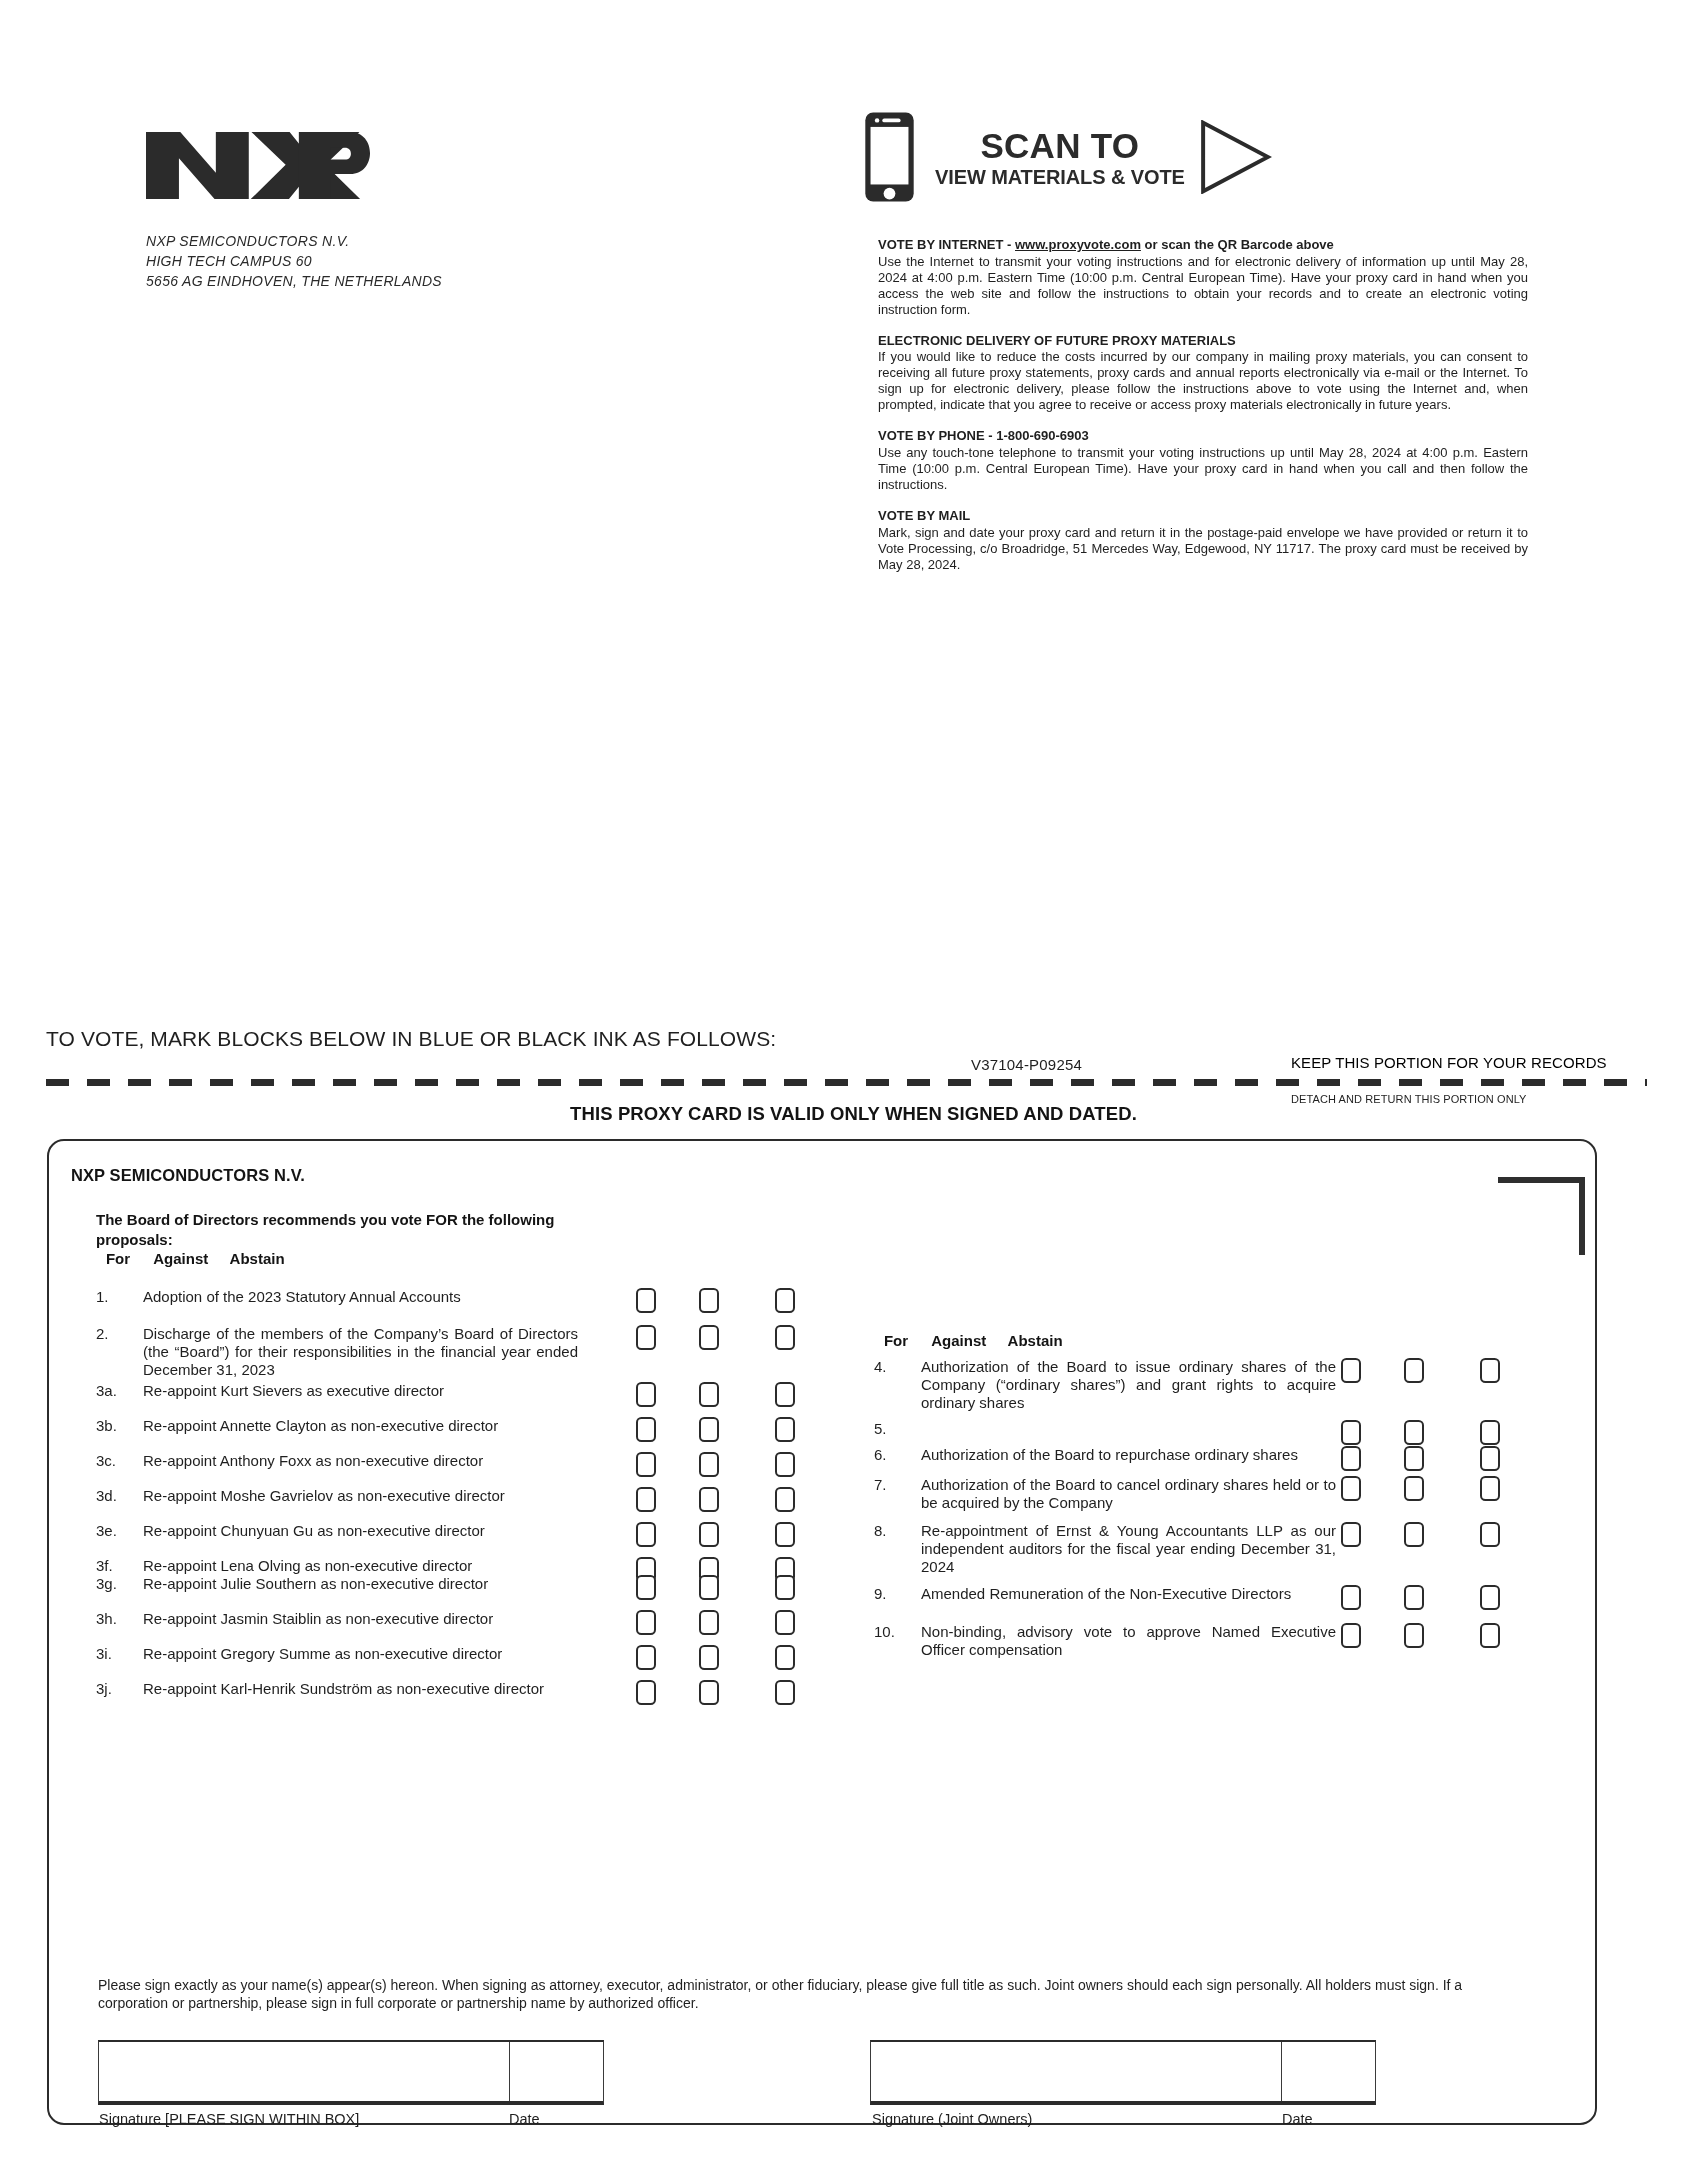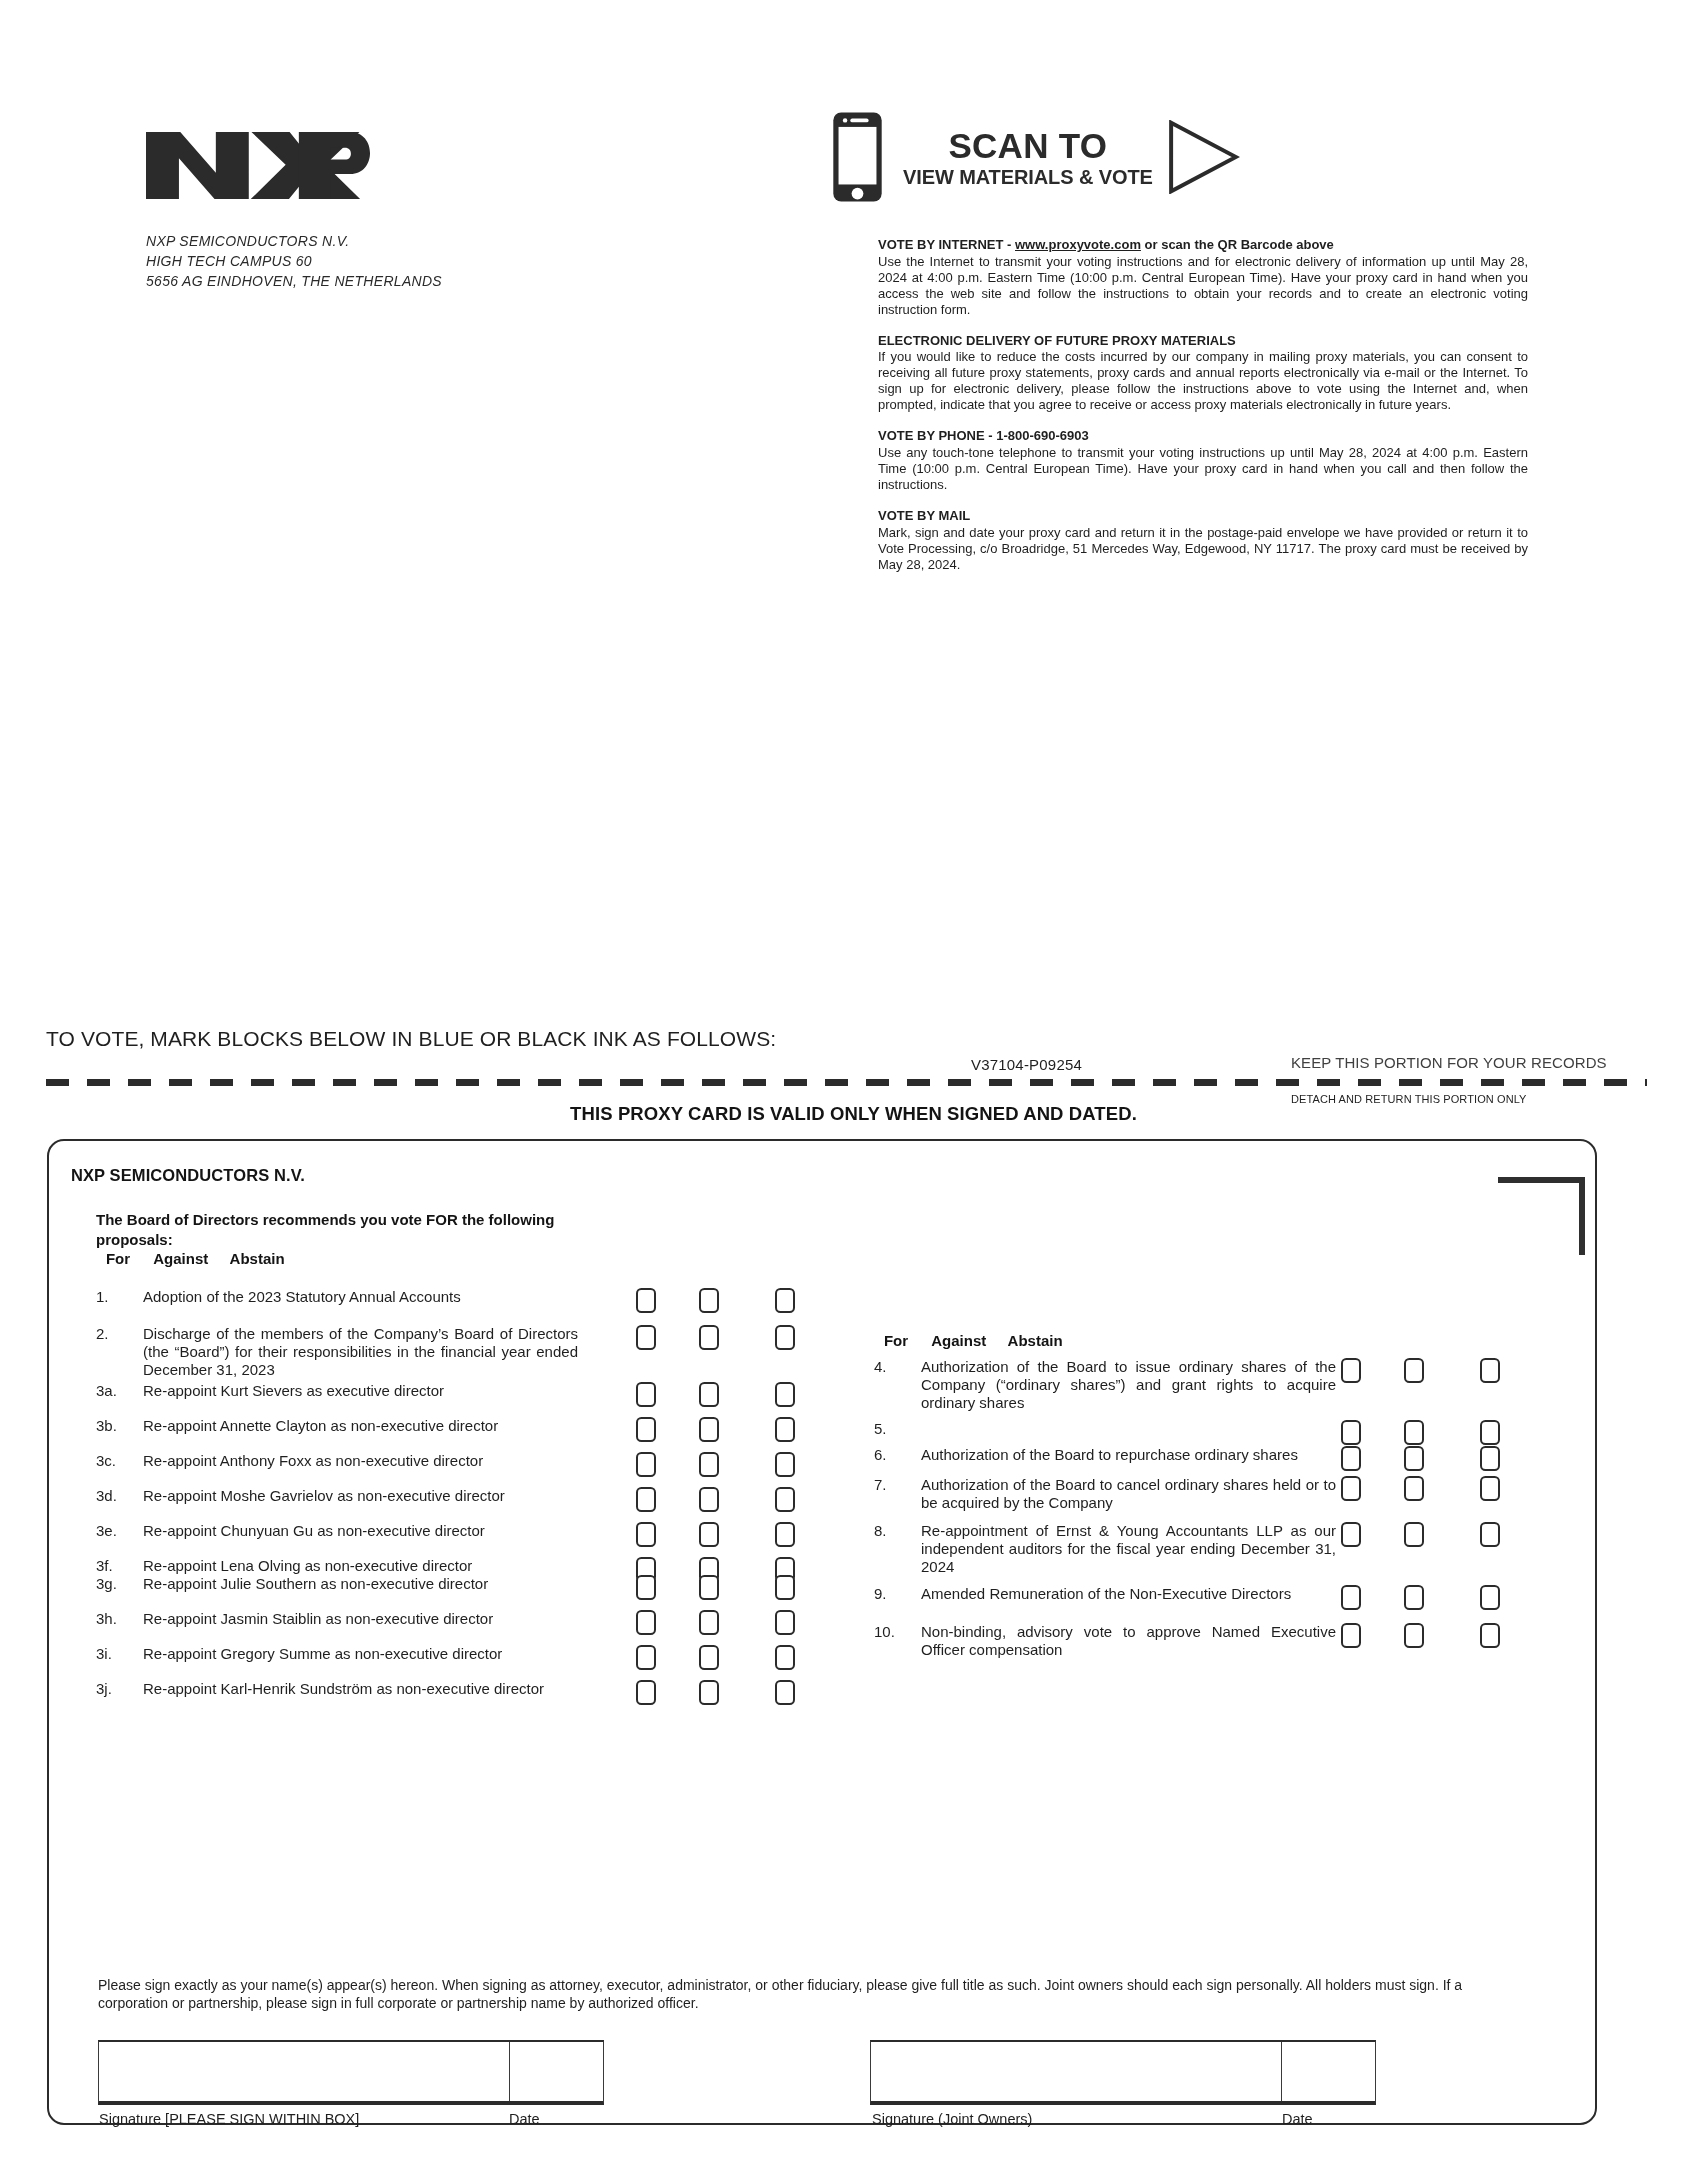--- a/index.html
+++ b/index.html
@@ -19,21 +19,21 @@
     position: absolute; left: 146px; top: 231px;
     font-family: "Liberation Sans", sans-serif;
     font-style: italic;
     font-size: 14px; line-height: 20px;
     letter-spacing: 0.3px;
     color: #2a2a2a;
     white-space: pre-line;
   }
 
   
-  .scan-banner { position: absolute; left: 832px; top: 111px; display: flex; align-items: center; }
+  .scan-banner { position: absolute; left: 864px; top: 111px; display: flex; align-items: center; }
   .phone-icon { margin-right: 20px; }
   .scan-text { text-align: center; line-height: 1; }
   .scan-text .l1 {
     font-size: 35px; font-weight: bold; letter-spacing: 0.3px; color: #2b2b2b;
     font-family: "Liberation Sans", sans-serif;
   }
   .scan-text .l2 {
     font-size: 20px; font-weight: bold; letter-spacing: -0.1px; color: #2b2b2b;
     margin-top: 4px; font-family: "Liberation Sans", sans-serif;
   }
@@ -54,21 +54,21 @@
   .tovote {
     position: absolute; left: 46px; top: 1027px;
     font-size: 21px; color: #1f1f1f; letter-spacing: 0.1px;
   }
   .ctrlnum {
     position: absolute; left: 971px; top: 1056px;
     font-size: 15px; color: #1f1f1f; letter-spacing: 0.2px;
   }
   .keepportion {
     position: absolute; left: 1291px; top: 1054px;
-    font-size: 15px; color: #404040; letter-spacing: 0.1px;
+    font-size: 15px; color: #000000; letter-spacing: 0.1px;
   }
   .detachportion {
     position: absolute; left: 1291px; top: 1093px;
     font-size: 11px; color: #1f1f1f; letter-spacing: 0.1px;
   }
   .dashline {
     position: absolute; left: 46px; top: 1079px; width: 1601px; height: 7.3px;
     background: repeating-linear-gradient(to right, #2b2b2b 0px, #2b2b2b 23px, transparent 23px, transparent 41px);
   }
   .validline {

